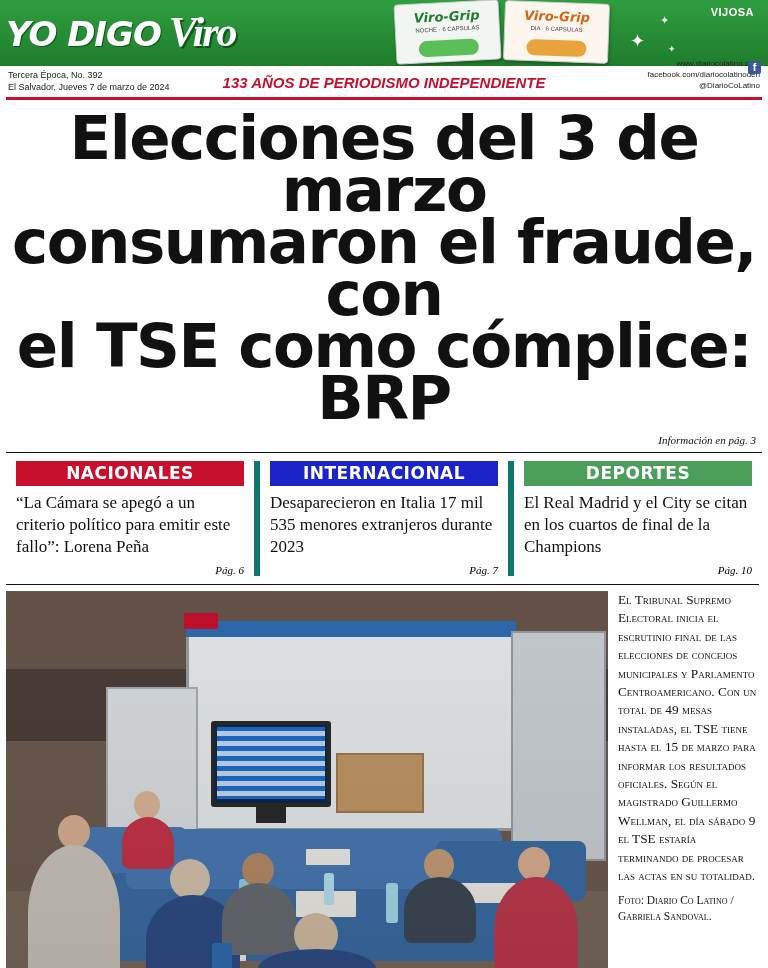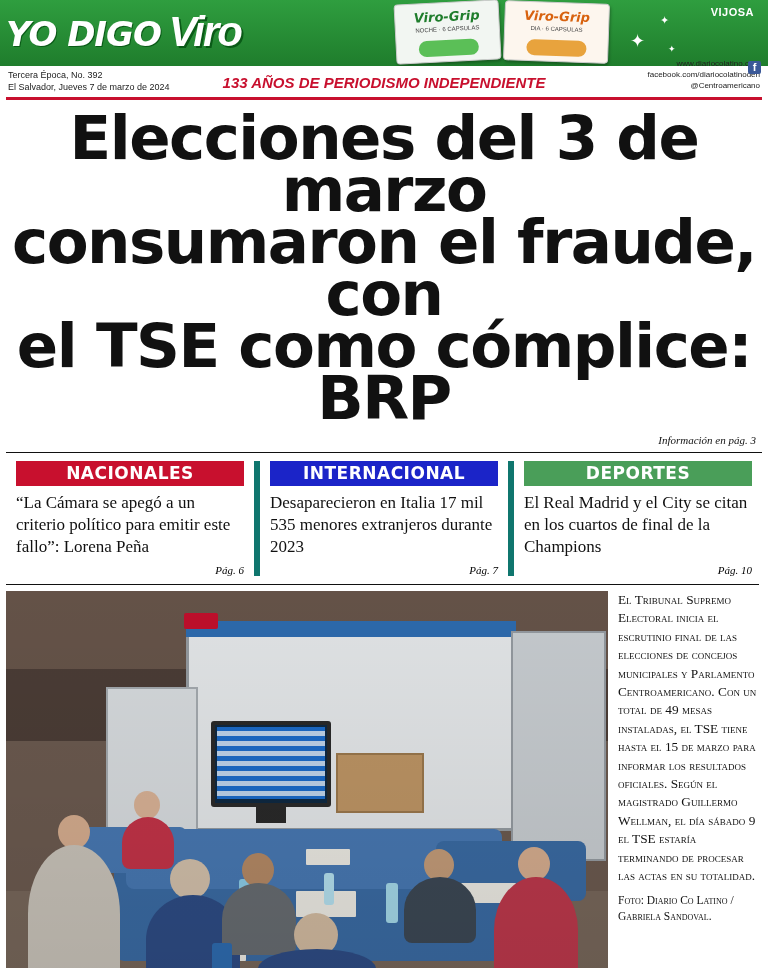--- a/index.html
+++ b/index.html
@@ -29,21 +29,21 @@
   .ad-yo {
     font-family: "DejaVu Sans", sans-serif;
     font-weight: bold;
     font-style: italic;
     font-size: 34px;
     color: #ffffff;
     letter-spacing: -1px;
     text-shadow: 1px 1px 0 #0a5a17;
   }
   .ad-viro {
-    font-family: Liberation Sans, sans-serif;
+    font-family: Liberation Serif, serif;
     font-weight: bold;
     font-style: italic;
     font-size: 42px;
     color: #ffffff;
     letter-spacing: -2px;
     text-shadow: 2px 2px 0 #0a5a17;
   }
   .ad-products {
     position: absolute;
     left: 395px; top: 2px;
@@ -356,21 +356,21 @@
 
   <div class="masthead">
     <div class="slogan">133 AÑOS DE PERIODISMO INDEPENDIENTE</div>
     <div class="masthead-meta">
       <div>Tercera Época, No. 392</div>
       <div>El Salvador, Jueves 7 de marzo de 2024</div>
     </div>
     <div class="masthead-social">
       <div>www.diariocolatino.com</div>
       <div>facebook.com/diariocolatinoderl</div>
-      <div>@Centroamericano</div>
+      <div>@DiarioCoLatino</div>
       <span class="fb-badge">f</span>
     </div>
   </div>
   <div class="rule-red"></div>
 
   <div class="headline">
     <h1>
       <span>Elecciones del 3 de marzo</span><br>
       <span>consumaron el fraude, con</span><br>
       <span>el TSE como cómplice: BRP</span>

